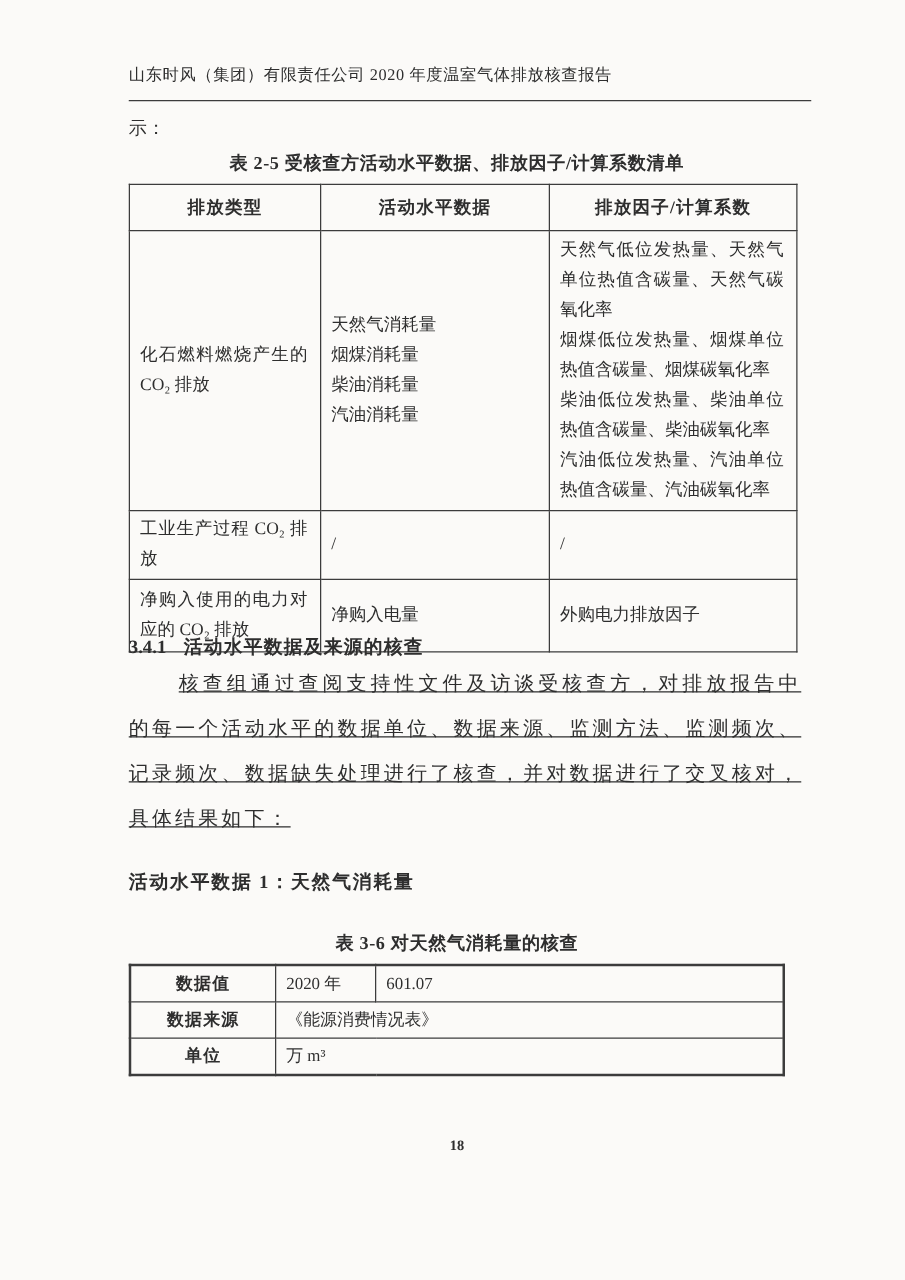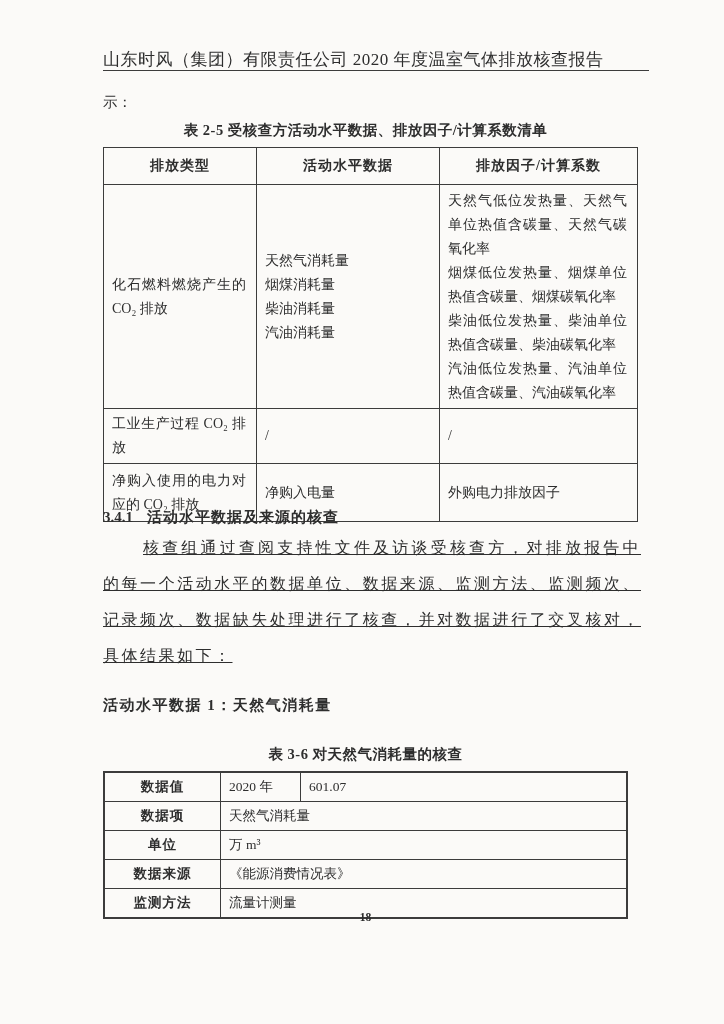--- a/index.html
+++ b/index.html
@@ -9,22 +9,22 @@
     font-family: "Liberation Serif", "DejaVu Serif", serif;
     color: #2e2e2e;
     position: relative;
     overflow: hidden;
   }
   .abs { position: absolute; }
 
   
   .doc-header {
     left: 103px; top: 52px; width: 546px;
-    font-size: 17px; line-height: 16px;
-    padding-bottom: 2px;
+    font-size: 13px; line-height: 16px;
+    padding-bottom: 12px;
     border-bottom: 1.5px solid #3c3c3c;
     letter-spacing: 0.5px;
     white-space: nowrap;
   }
 
   .lead-fragment { left: 103px; top: 93px; font-size: 14.5px; }
 
   .tbl-title {
     left: 103px; width: 525px;
     text-align: center; font-weight: bold; font-size: 14.5px;
@@ -126,31 +126,23 @@
 <div class="abs tbl-title t36-title">表 3-6  对天然气消耗量的核查</div>
 
 <table class="abs t36">
   <tbody>
       <tr>
     <td class="lbl">数据值</td>
     <td class="yr">2020 年</td>
     <td class="val">601.07</td>
   </tr>
   <tr>
-    <td class="lbl">数据项</td>
-    <td class="val" colspan="2">天然气消耗量</td>
+    <td class="lbl">数据来源</td>
+    <td class="val" colspan="2">《能源消费情况表》</td>
   </tr>
   <tr>
     <td class="lbl">单位</td>
     <td class="val" colspan="2">万 m³</td>
-  </tr>
-  <tr>
-    <td class="lbl">数据来源</td>
-    <td class="val" colspan="2">《能源消费情况表》</td>
-  </tr>
-  <tr>
-    <td class="lbl">监测方法</td>
-    <td class="val" colspan="2">流量计测量</td>
   </tr>
 </tbody>
   </table>
 
 <div class="abs page-number">18</div>
 
 </body></html>

